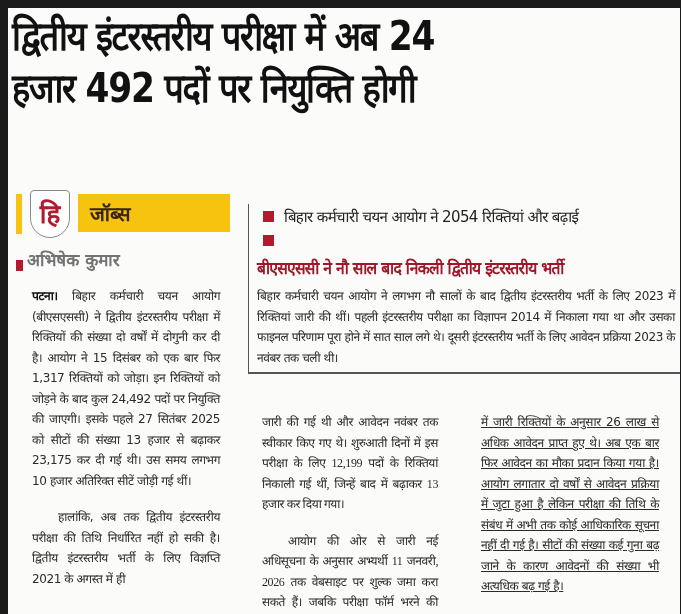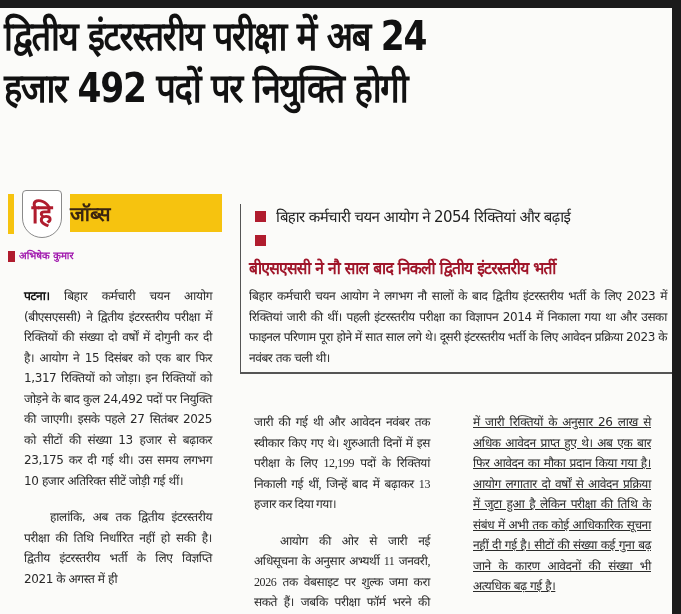--- a/index.html
+++ b/index.html
@@ -1,21 +1,21 @@
 <!DOCTYPE html>
 <html><head>
   <meta charset="utf-8">
   <style>
     * { margin: 0; padding: 0; box-sizing: border-box; }
     html, body { width: 681px; height: 614px; overflow: hidden; background: #1b1b1b; }
     body { font-family: "DejaVu Sans", sans-serif; color: #1a1a1a; }
 
     .page {
       position: absolute;
-      left: 0; top: 8px;
+      left: 8px; top: 8px;
       width: 672px; height: 606px;
       background: #fbfbf9;
       overflow: hidden;
     }
 
     .headline {
       position: absolute;
       left: 4px; top: 2px;
       width: 664px;
       font-family: "DejaVu Sans", sans-serif;
@@ -44,30 +44,30 @@
       border: 1.5px solid #8a8a8a;
       border-radius: 4px 4px 20px 20px;
       display: flex; align-items: center; justify-content: center;
     }
     .brand-shield span {
       font-weight: bold; color: #b01c2e; font-size: 26px; line-height: 1;
     }
     .brand-bar {
       position: absolute; left: 62px; top: 4px; width: 152px; height: 38px;
       background: #f6c30f;
-      display: flex; align-items: center; padding-left: 0;
+      display: flex; align-items: center; padding-left: 12px;
     }
     .brand-bar span {
       font-weight: bold; font-size: 20px; color: #3a2410;
     }
 
     .author {
       position: absolute; left: 8px; top: 240px;
       display: flex; align-items: flex-end;
-      font-size: 10px; font-weight: bold; color: #a21caf;
+      font-size: 17px; font-weight: bold; color: #737373;
     }
     .author .sq { width: 7px; height: 11px; background: #b01c2e; margin-right: 4px; }
 
     .col {
       position: absolute;
       font-family: "DejaVu Sans", sans-serif;
       font-size: 12px;
       line-height: 20.5px;
       color: #2a2a2a;
       text-align: justify;

